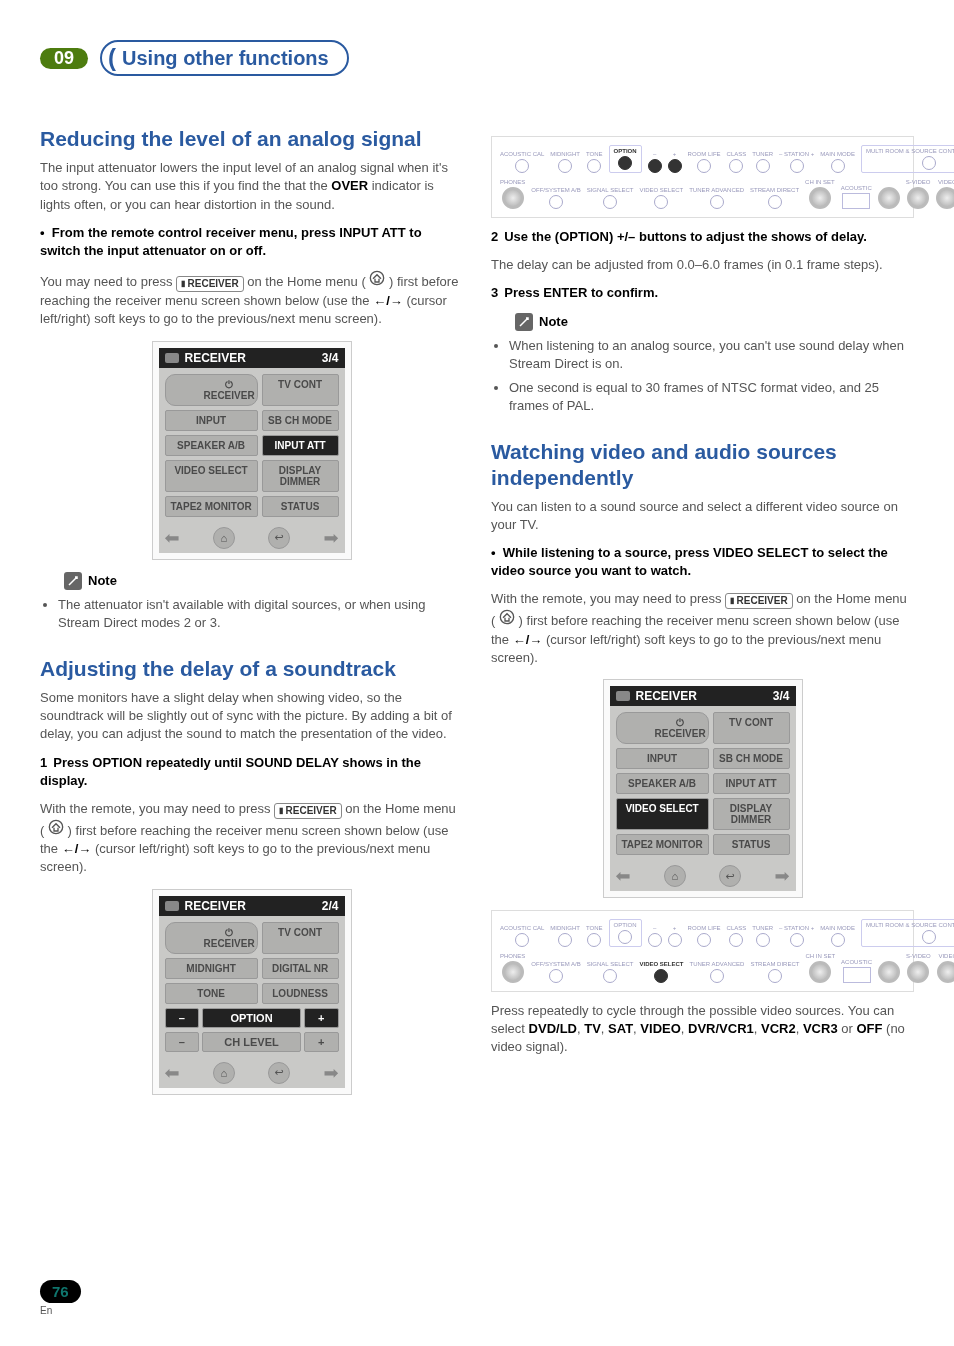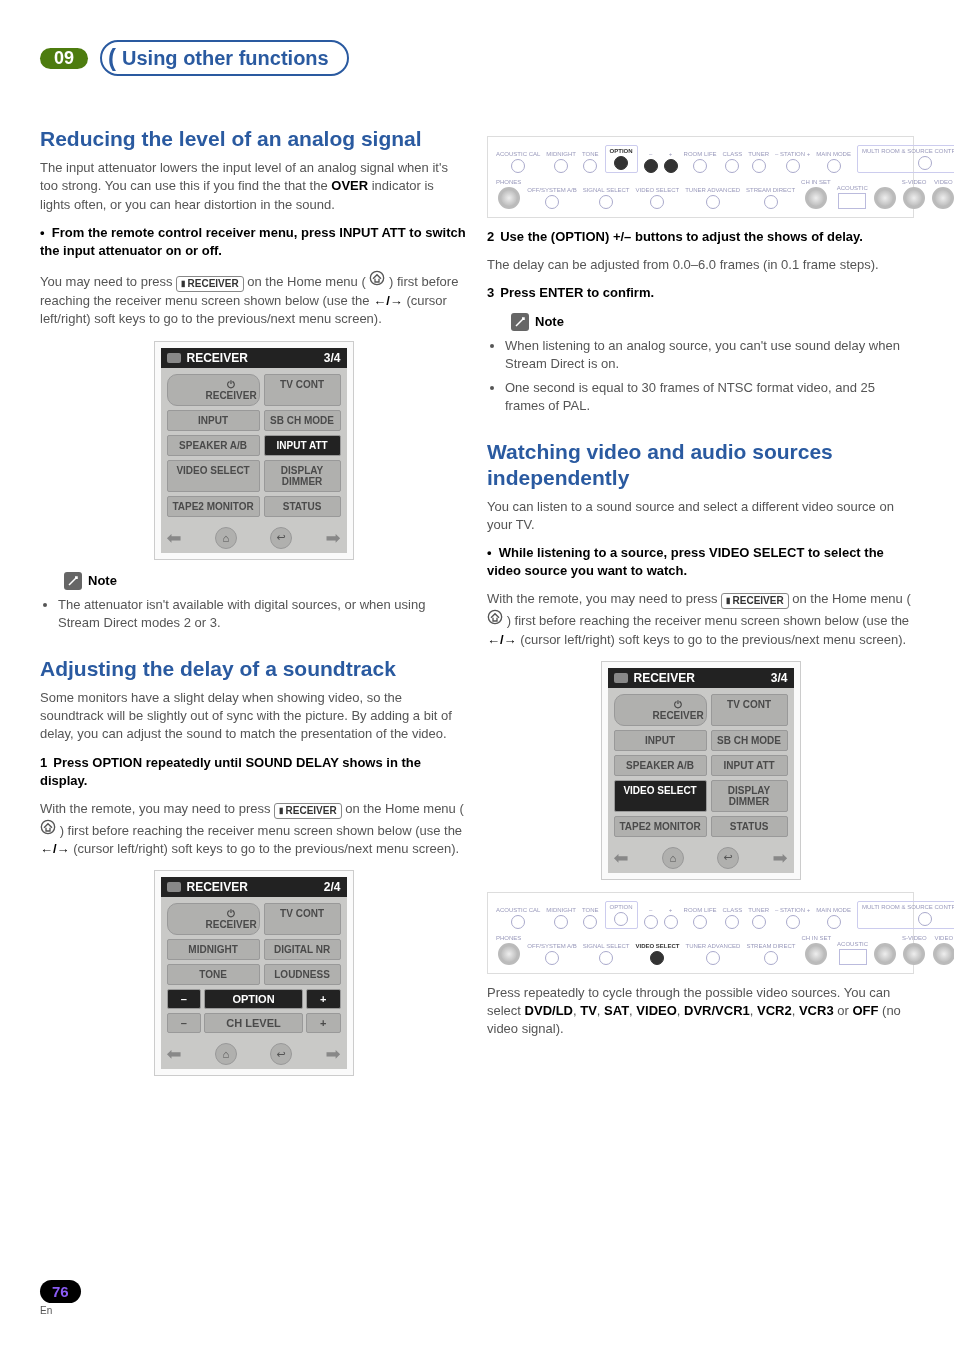--- a/index.html
+++ b/index.html
@@ -20,21 +20,21 @@
     margin-right: 12px;
   }
   .chapter-title-wrap {
     display: inline-flex; align-items: center; border: 2px solid #2a5aa0;
     border-radius: 18px; padding: 2px 18px 2px 6px;
   }
   .chapter-title-open { color:#2a5aa0; font-size:24px; font-weight:bold; margin-right:6px;}
   .chapter-title {
     color: #2a5aa0; font-weight: bold; font-size: 20px;
   }
-  .columns { display: flex; gap: 20px; }
+  .columns { display: flex; gap: 28px; }
   .col { flex: 1; min-width: 0; }
   h2.heading {
     color: #2a5aa0; font-weight: bold; font-size: 21px;
     margin-bottom: 8px; line-height: 1.2;
   }
   p { line-height: 1.4; margin-bottom: 10px; color:#555; }
   .bold-step { color:#000; font-weight:bold; }
   .note-head { display:flex; align-items:center; gap:6px; margin: 10px 0 6px 0; padding-left: 24px;}
   .note-icon {
     width:18px; height:18px; background:#666; border-radius:3px;
@@ -85,21 +85,21 @@
   .knob-group { display:flex; flex-direction:column; align-items:center; font-size:6px; color:#aac; gap:2px;}
   .knob { width:14px; height:14px; border:1px solid #aac; border-radius:50%; }
   .knob.big { width:22px; height:22px; border-width:3px; border-color:#bbb; background:radial-gradient(circle,#eee,#aaa);}
   .knob.filled { background:#333; border-color:#333;}
   .panel-label { font-size:6px; color:#99b; white-space:nowrap;}
   .sec-box { border:1px solid #cce; padding:2px 4px; border-radius:2px;}
   .footer-page {
     position:absolute; bottom:30px; left:40px;
   }
   .footer-page .pg {
-    background:#000; color:#8b5cf6; font-weight:bold; border-radius:12px;
+    background:#000; color:#0f766e; font-weight:bold; border-radius:12px;
     padding:3px 12px; font-size:15px; display:inline-block;
   }
   .footer-page .en { font-size:10px; color:#555; margin-top:2px;}
   .step-num { font-weight:bold; color:#000; margin-right:6px;}
   .spacer { height: 18px; }
 </style>
 </head>
 <body>
 
 <div class="header-row">

